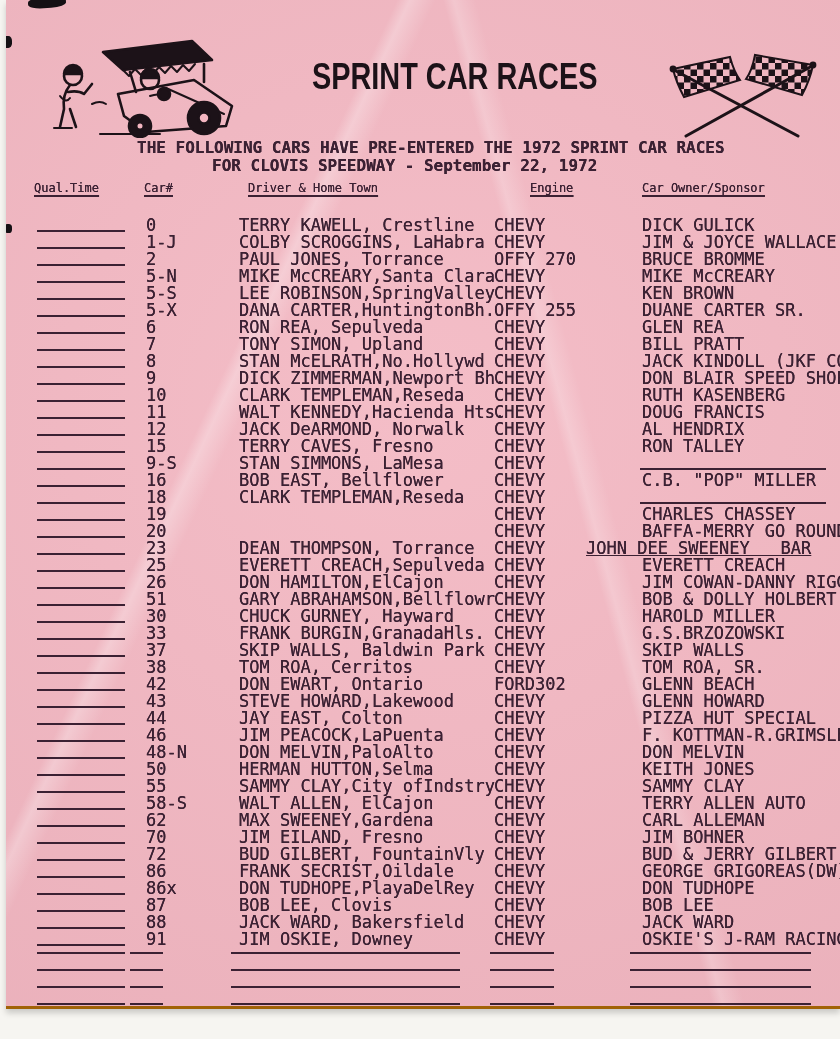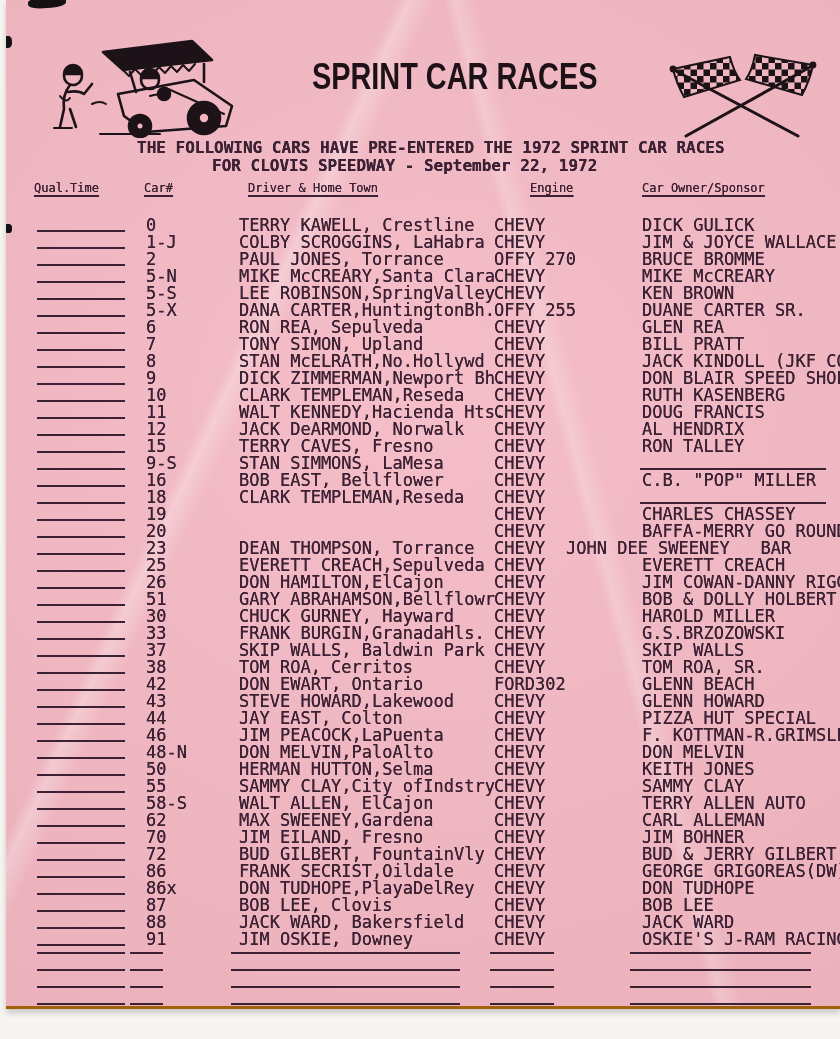--- a/index.html
+++ b/index.html
@@ -41,21 +41,21 @@
   .h-qual{left:28px;} .h-car{left:138px;} .h-driver{left:242px;} .h-engine{left:484px;margin-left:40px;} .h-sponsor{left:636px;}
 
   .rows{position:absolute;left:0;top:217px;width:834px;}
   .row{position:relative;height:17px;font-size:17px;line-height:17px;}
   .row span{white-space:pre;text-shadow:0 0 .6px var(--ink);}
   .c-qual{position:absolute;left:31px;top:13px;width:88px;border-top:2px solid var(--ink);}
   .c-car{position:absolute;left:140px;top:0;}
   .c-driver{position:absolute;left:233px;top:0;}
   .c-engine{position:absolute;left:488px;top:0;}
   .c-sponsor{position:absolute;left:636px;top:0;}
-  .c-sponsor.wide{left:560px;}
+  .c-sponsor.wide{left:580px;text-decoration:underline;}
   .c-sponsor.sponsor-line{top:13px;width:186px;border-top:2px solid var(--ink);left:634px;}
 
   .blanks{position:absolute;left:0;top:946px;width:834px;}
   .blank-row{position:relative;height:17px;}
   .blank-row span{position:absolute;top:6px;border-top:2px solid var(--ink);}
   .b-qual{left:31px;width:88px;} .b-car{left:124px;width:33px;} .b-driver{left:225px;width:229px;}
   .b-engine{left:484px;width:64px;} .b-sponsor{left:624px;width:181px;}
 </style>
 </head>
 <body>

